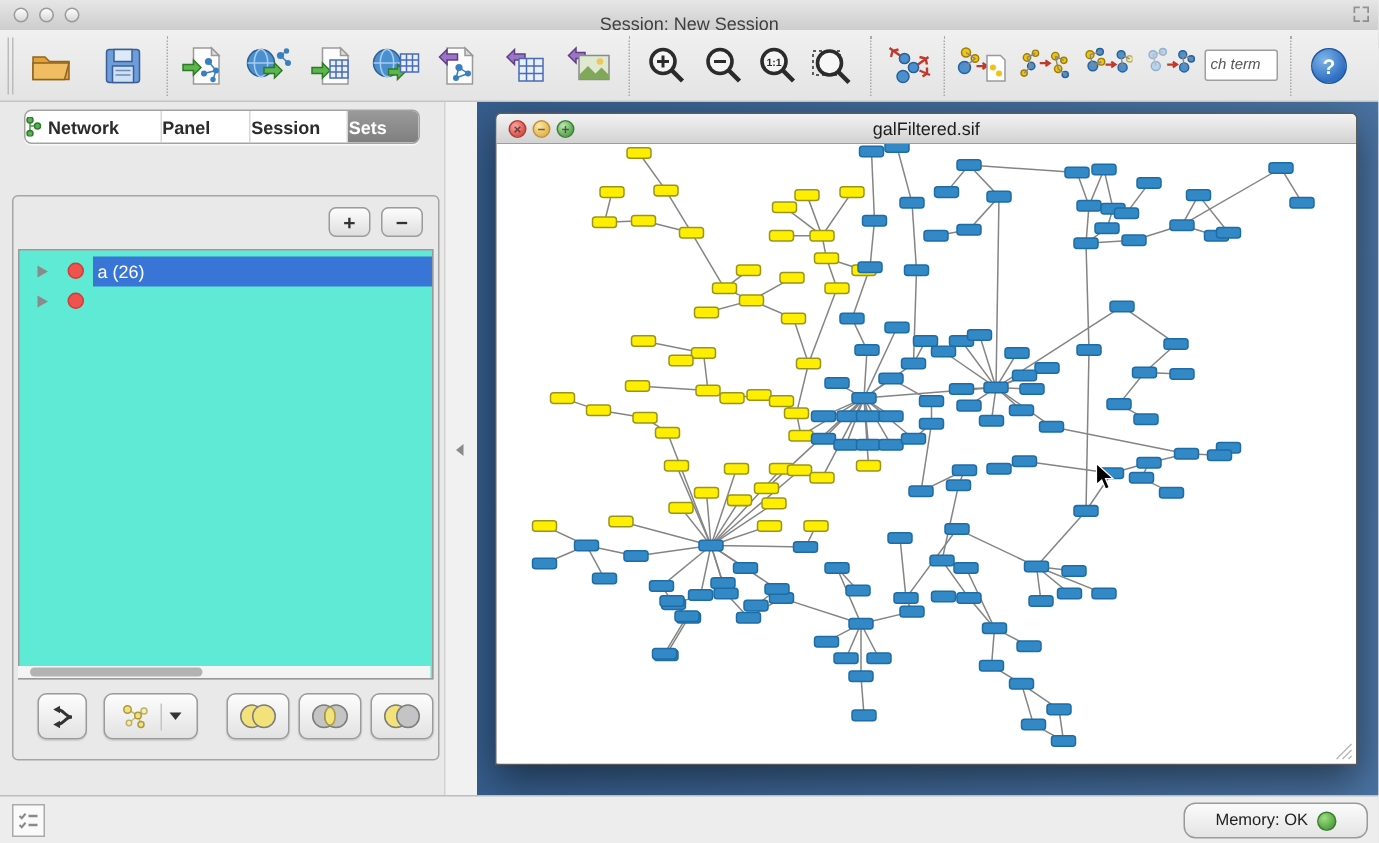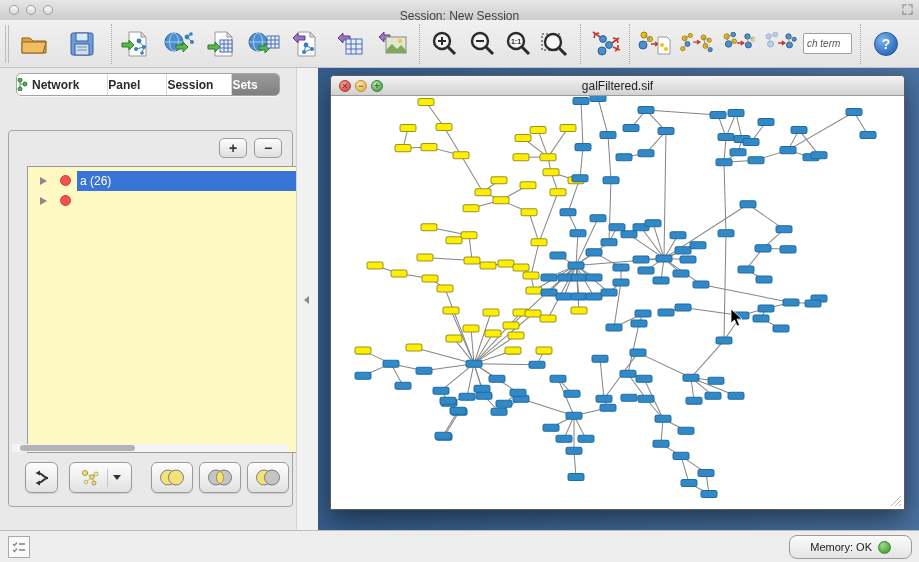--- a/index.html
+++ b/index.html
@@ -46,22 +46,22 @@
   .cp-tab { flex:1; display:flex; align-items:center; justify-content:flex-start; gap:4px;
     font-size:12px; font-weight:bold; color:#2b2b2b; border-right:1px solid #d7d7d7; }
   .cp-tab:last-child { border-right:none; }
   .cp-tab.active { background:linear-gradient(#9a9a9a,#7f7f7f); color:#fff; }
   .cp-card { position:absolute; left:8px; top:62px; width:285px; height:377px;
     border:1px solid #a5a5a5; border-radius:4px; background:#e9e9e9; }
   .pm-row { position:absolute; right:10px; top:7px; display:flex; gap:7px; }
   .pm-btn { width:28px; height:20px; border:1px solid #9b9b9b; border-radius:5px;
     background:linear-gradient(#fdfdfd,#dedede); font-size:14px; font-weight:bold; color:#333;
     display:flex; align-items:center; justify-content:center; line-height:1; }
-  .set-list { position:absolute; left:18px; top:35px; width:277px; height:287px;
-    background:#fef9c3; border:1px solid #9a9a9a; padding-top:4px; }
+  .set-list { position:absolute; left:3px; top:35px; width:277px; height:287px;
+    background:#5eead4; border:1px solid #9a9a9a; padding-top:4px; }
   .set-row { position:relative; height:20px; width:100%; }
   .set-row .tri { position:absolute; left:12px; top:6px; width:0; height:0;
     border-left:7px solid #8a8a8a; border-top:4px solid transparent; border-bottom:4px solid transparent; }
   .set-row .dot { position:absolute; left:32px; top:4px; width:11px; height:11px; border-radius:50%;
     background:#ef5350; border:1px solid #d43b33; }
   .set-row .sel { position:absolute; left:49px; top:0; right:0; height:20px;
     background:#3875d7; color:#fff; display:flex; align-items:center; padding-left:3px; font-size:12px; }
   .hscroll { position:absolute; left:3px; top:313px; width:275px; height:8px; background:#f4f4f4; }
   .hscroll .thumb { position:absolute; left:8px; top:1px; width:115px; height:6px; background:#b3b3b3; border-radius:3px; }
   .btn-row { position:absolute; left:16px; top:331px; display:flex; align-items:center; }

